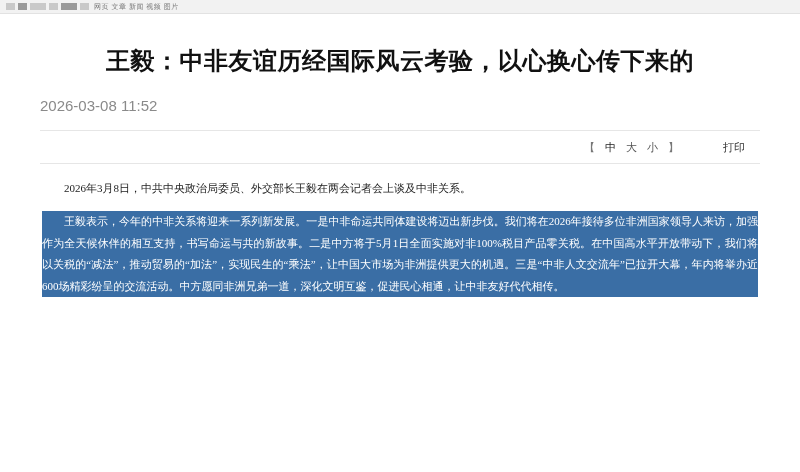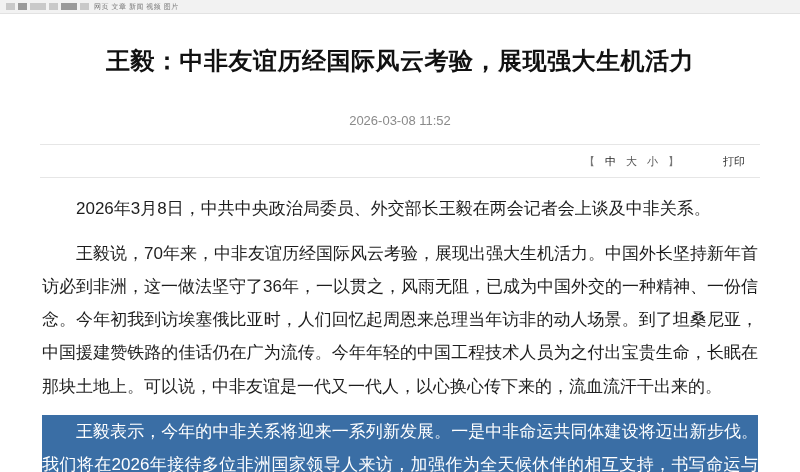--- a/index.html
+++ b/index.html
@@ -57,23 +57,23 @@
   .title {
     text-align: center;
     font-size: 24px;
     font-weight: bold;
     color: #111111;
     line-height: 1.45;
     letter-spacing: 0.5px;
     font-family: "Liberation Serif", serif;
   }
   .subline {
-    text-align: center;
-    margin-top: 34px;
-    font-size: 13px;
+    text-align: left;
+    margin-top: 18px;
+    font-size: 15px;
     color: #8a8a8a;
   }
   .divider {
     margin-top: 16px;
     border-top: 1px solid #e6e6e6;
   }
 
   .toolrow {
     display: flex;
     justify-content: flex-end;
@@ -99,26 +99,26 @@
   .divider2 {
     margin: 8px 40px 0 40px;
     border-top: 1px solid #e6e6e6;
   }
 
   .body-wrap {
     padding: 14px 42px 0 42px;
   }
   p.para {
     margin: 0 0 12px 0;
-    font-size: 17px;
+    font-size: 11px;
     line-height: 1.95;
     color: #1d1d1d;
     text-align: justify;
     text-indent: 2em;
-    font-family: Liberation Sans, sans-serif;
+    font-family: Liberation Serif, serif;
   }
   p.para.selected {
     background: #3a6ea5;
     color: #ffffff;
     box-shadow: 0 0 0 0 transparent;
   }
 </style>
 </head>
 <body>
 
@@ -130,36 +130,35 @@
       <i class="dark"></i>
       <i class="wide"></i>
       <i></i>
       <i class="dark wide"></i>
       <i></i>
     </div>
     <span class="chrome-text">网页 文章 新闻 视频 图片</span>
   </div>
 
   <div class="article-head">
-    <h1 class="title">王毅：中非友谊历经国际风云考验，展现强大生机活力</h1>
+    <h1 class="title">王毅：中非友谊历经国际风云考验，以心换心传下来的</h1>
     <div class="subline">2026-03-08 11:52</div>
     <div class="divider"></div>
   </div>
 
   <div class="toolrow">
     <div class="fontsize-group">
       <span class="bracket">【</span>
       <span class="opt active">中</span>
       <span class="opt">大</span>
       <span class="opt">小</span>
       <span class="bracket">】</span>
     </div>
     <div class="print-btn">打印</div>
   </div>
   <div class="divider2"></div>
 
   <div class="body-wrap">
     <p class="para">2026年3月8日，中共中央政治局委员、外交部长王毅在两会记者会上谈及中非关系。</p>
-    <p class="para">王毅说，70年来，中非友谊历经国际风云考验，展现出强大生机活力。中国外长坚持新年首访必到非洲，这一做法坚守了36年，一以贯之，风雨无阻，已成为中国外交的一种精神、一份信念。今年初我到访埃塞俄比亚时，人们回忆起周恩来总理当年访非的动人场景。到了坦桑尼亚，中国援建赞铁路的佳话仍在广为流传。今年年轻的中国工程技术人员为之付出宝贵生命，长眠在那块土地上。可以说，中非友谊是一代又一代人，以心换心传下来的，流血流汗干出来的。</p>
     <p class="para selected">王毅表示，今年的中非关系将迎来一系列新发展。一是中非命运共同体建设将迈出新步伐。我们将在2026年接待多位非洲国家领导人来访，加强作为全天候休伴的相互支持，书写命运与共的新故事。二是中方将于5月1日全面实施对非100%税目产品零关税。在中国高水平开放带动下，我们将以关税的“减法”，推动贸易的“加法”，实现民生的“乘法”，让中国大市场为非洲提供更大的机遇。三是“中非人文交流年”已拉开大幕，年内将举办近600场精彩纷呈的交流活动。中方愿同非洲兄弟一道，深化文明互鉴，促进民心相通，让中非友好代代相传。</p>
   </div>
 
 </div>
 
 </body></html>

